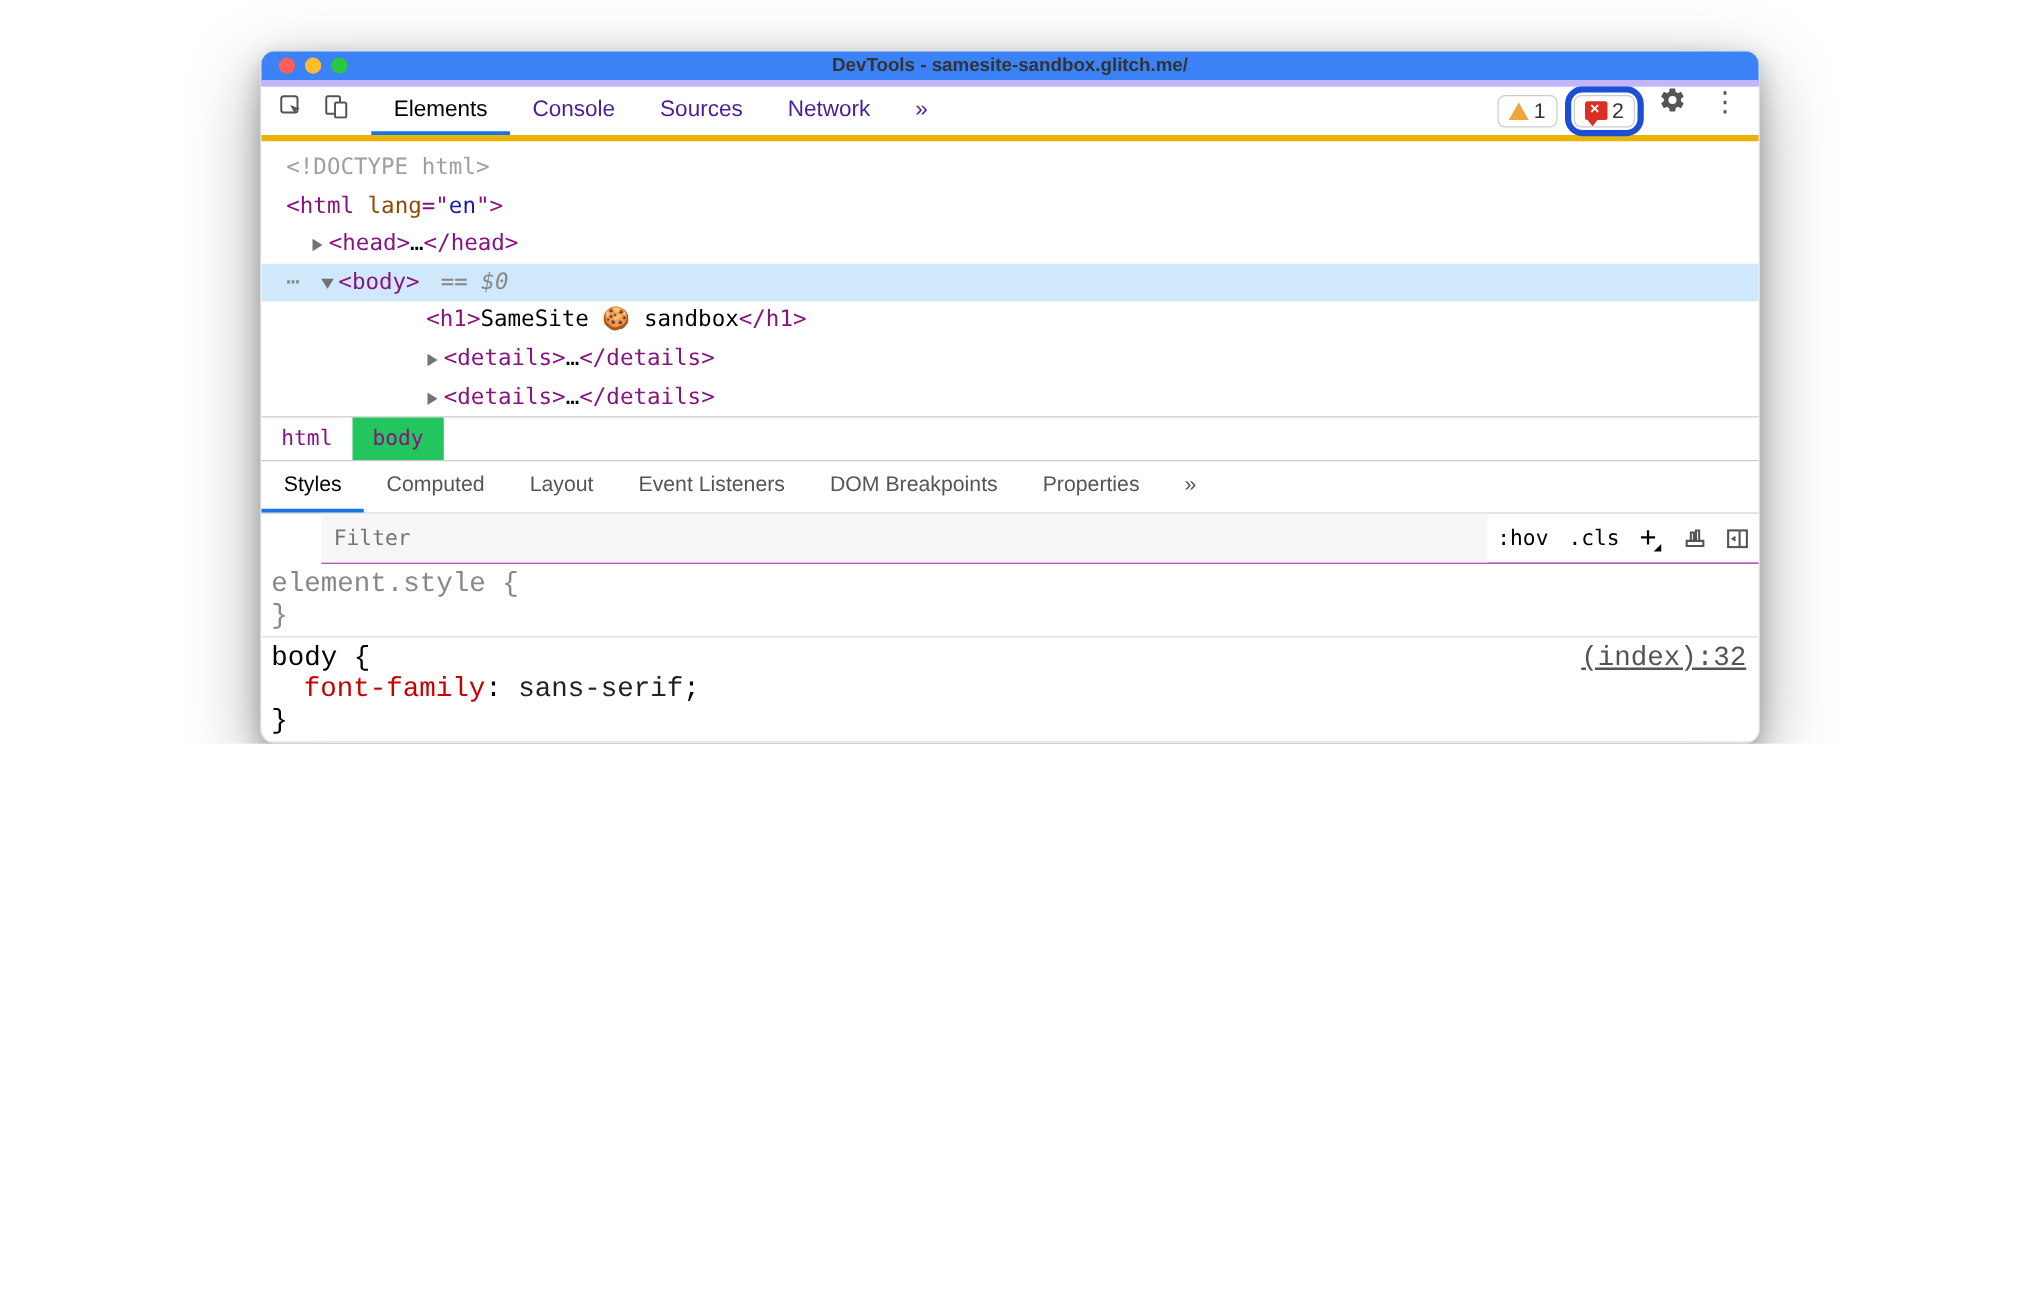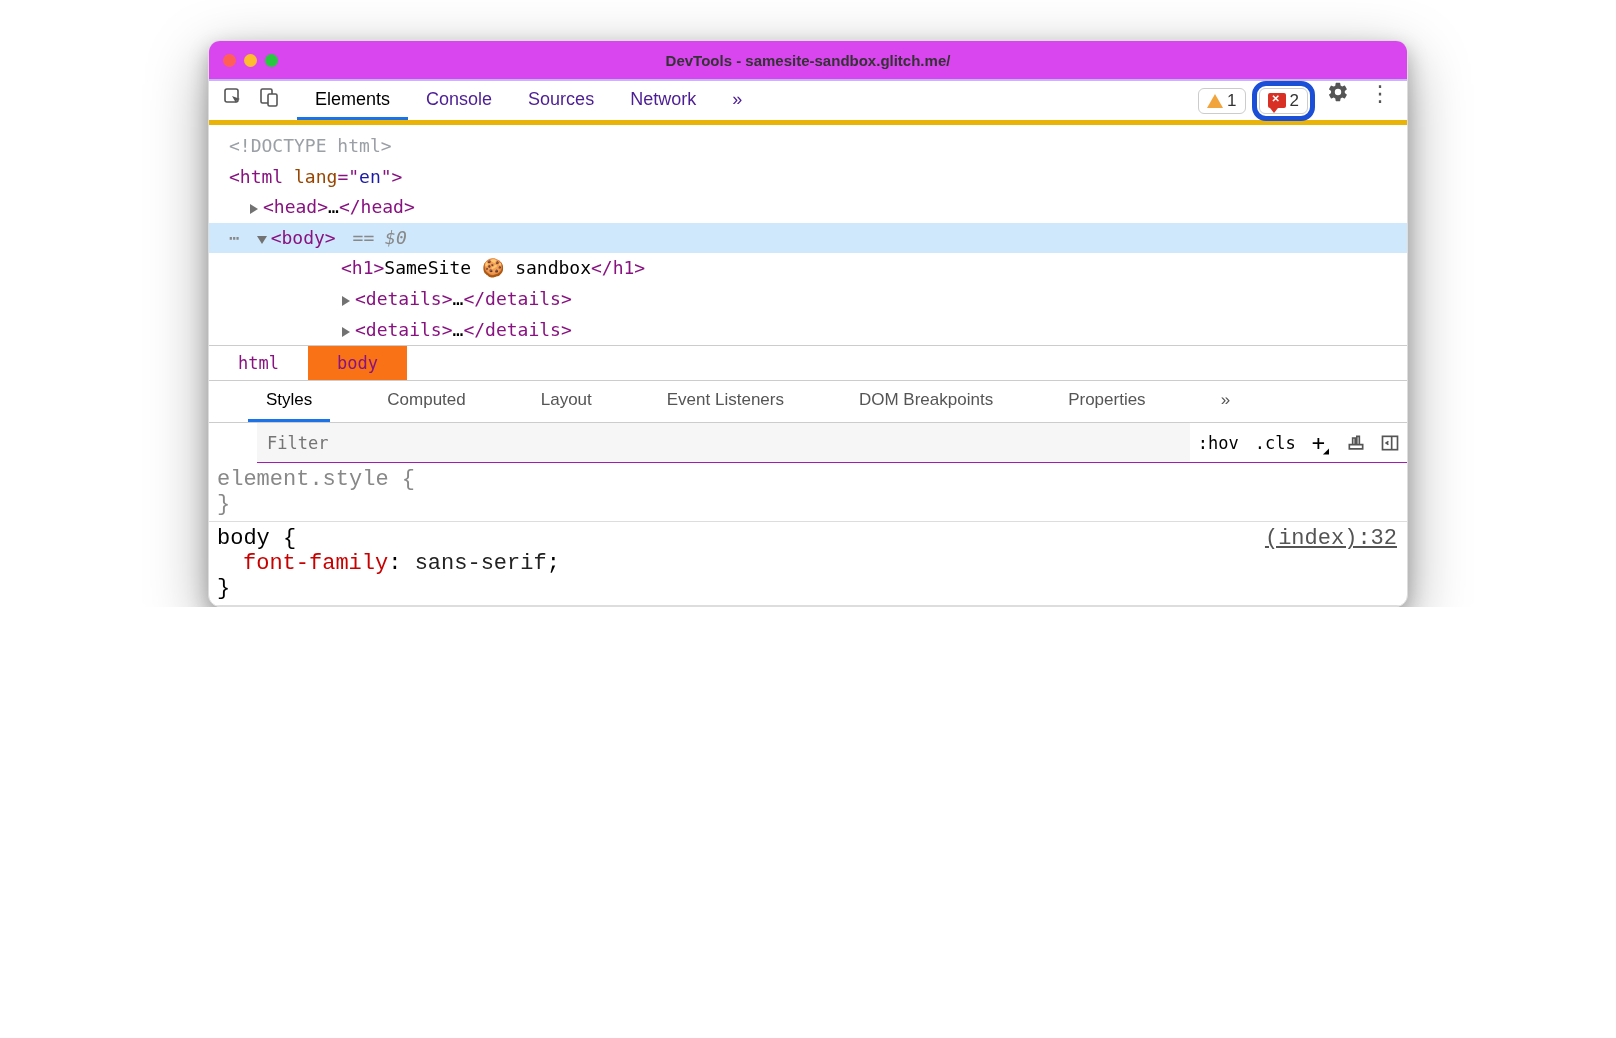--- a/index.html
+++ b/index.html
@@ -13,26 +13,26 @@
   }
   .window {
     width: 1200px;
     border-radius: 12px;
     background: #fff;
     box-shadow: 0 20px 60px rgba(0,0,0,0.35), 0 8px 20px rgba(0,0,0,0.25);
     overflow: hidden;
     border: 1px solid #ddd;
   }
   .titlebar {
-    height: 40px;
-    background: #d946ef;
+    height: 28px;
+    background: #3b82f6;
     display: flex;
     align-items: center;
     position: relative;
-    border-bottom: 2px solid #c4b5fd;
+    border-bottom: 5px solid #c4b5fd;
   }
   .traffic {
     display: flex;
     gap: 8px;
     padding-left: 14px;
   }
   .dot { width: 13px; height: 13px; border-radius: 50%; }
   .dot.red { background:#ff5f57; }
   .dot.yellow { background:#febc2e; }
   .dot.green { background:#28c840; }
@@ -159,36 +159,35 @@
 
   .breadcrumb {
     display:flex; align-items:stretch;
     height:36px;
     border-top:1px solid #ccc;
     border-bottom:1px solid #ccc;
     font-family: Menlo, Consolas, monospace;
     font-size:17px;
   }
   .crumb {
-    padding:0 29px; display:flex; align-items:center;
+    padding:0 16px; display:flex; align-items:center;
     color:#881280;
     cursor:pointer;
   }
-  .crumb.sel { background:#f97316; }
+  .crumb.sel { background:#22c55e; }
 
   .subtabs {
     display:flex; align-items:stretch;
     height:42px;
     border-bottom:1px solid #ccc;
   }
   .subtab {
     padding:0 18px; display:flex; align-items:center;
     font-size:17px; color:#555; cursor:pointer;
     border-bottom:3px solid transparent;
-    margin-left:39px;
   }
   .subtab.active { color:#000; border-bottom:3px solid #1a73e8; }
 
   .filterbar {
     display:flex; align-items:center;
     height:40px;
     border-bottom:1px solid #a21caf;
     background:#fff;
     margin-left:48px;
   }

